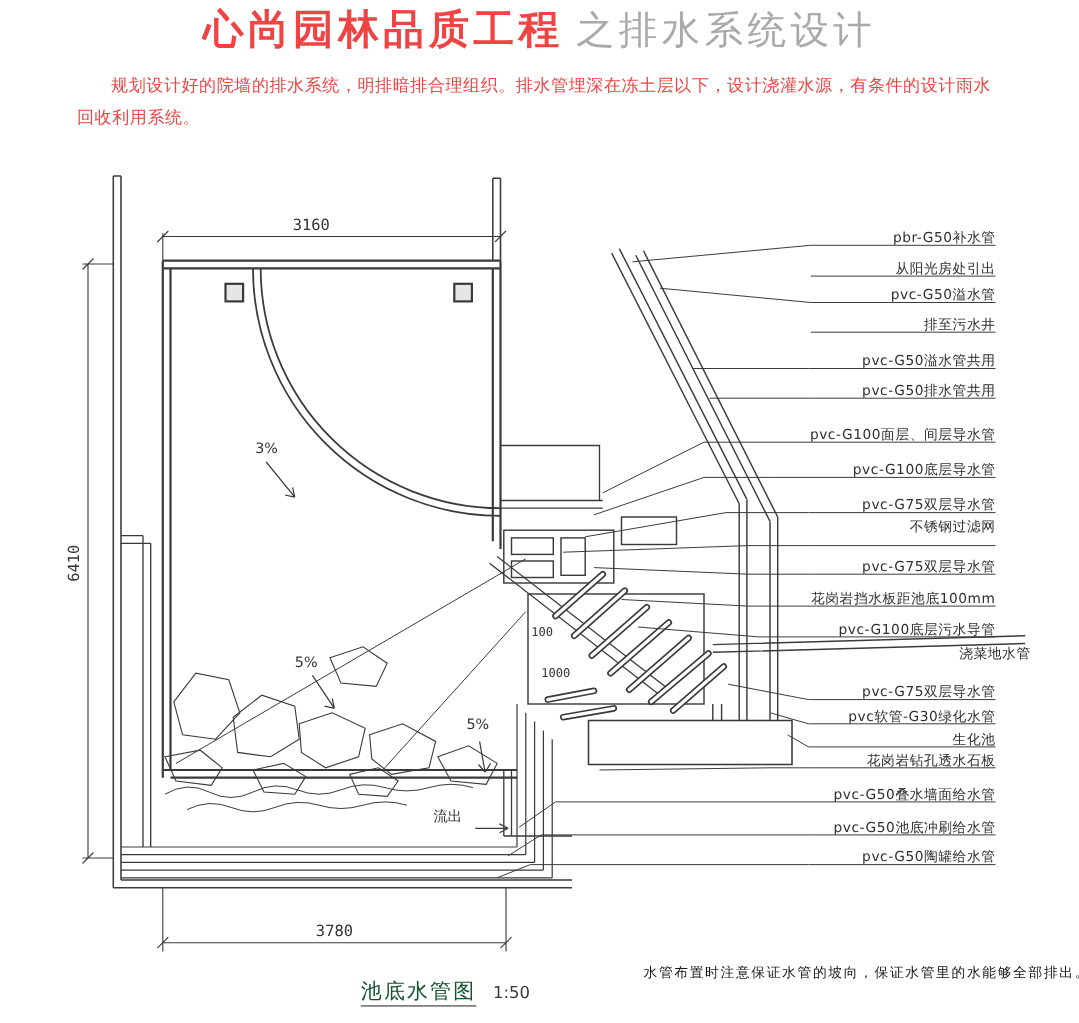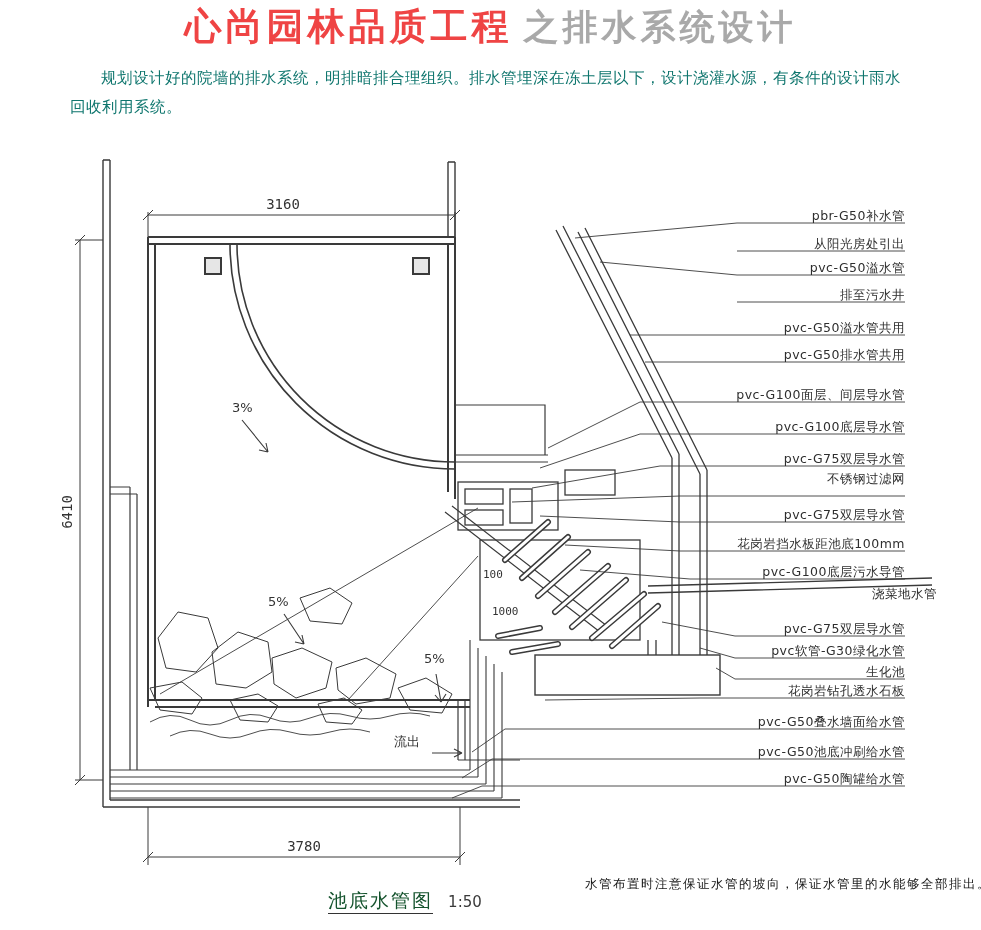--- a/index.html
+++ b/index.html
@@ -1,23 +1,23 @@
 <!DOCTYPE html>
 <html><head>
 <meta charset="utf-8">
 <style>
   html,body{margin:0;padding:0;background:#ffffff;}
   #app{position:relative;width:981px;height:930px;background:#fff;overflow:hidden;
        font-family:"DejaVu Sans","Liberation Sans",sans-serif;}
   svg{position:absolute;left:0;top:0;}
   .title-bar{position:absolute;top:2px;left:0;width:100%;text-align:center;white-space:nowrap;}
   .title-main{font-size:37px;font-weight:bold;color:#ef4444;letter-spacing:4px;}
-  .title-sub{font-size:35px;font-weight:700;color:#a9a9a9;letter-spacing:4px;margin-left:6px;}
+  .title-sub{font-size:35px;font-weight:400;color:#a9a9a9;letter-spacing:4px;margin-left:6px;}
   .intro{position:absolute;left:70px;top:64px;width:840px;font-size:15.5px;line-height:29px;
-         color:#0f766e;text-indent:2em;letter-spacing:0.5px;}
+         color:#ef4444;text-indent:2em;letter-spacing:0.5px;}
   .lbl{position:absolute;right:76px;text-align:left;white-space:nowrap;
        font-size:12.5px;color:#2e2e2e;letter-spacing:0.5px;margin-left:22px;}
   .lbl-far{right:44px;}
   .note{position:absolute;left:585px;white-space:nowrap;font-size:12.5px;color:#161616;letter-spacing:1.5px;}
   .caption-wrap{position:absolute;left:328px;top:888px;white-space:nowrap;}
   .caption-main{font-size:19px;color:#14532d;letter-spacing:2px;border-bottom:1.5px solid #333;padding-bottom:2px;}
   .caption-scale{font-size:15px;color:#3a3a3a;margin-left:10px;margin-top:19px;}
   .ln{stroke:#3a3a3a;fill:none;}
   .dimtxt{font-family:"DejaVu Sans Mono","Liberation Mono",monospace;fill:#333;font-size:14px;}
   .anntxt{font-family:"DejaVu Sans","Liberation Sans",sans-serif;fill:#333;font-size:13px;}

